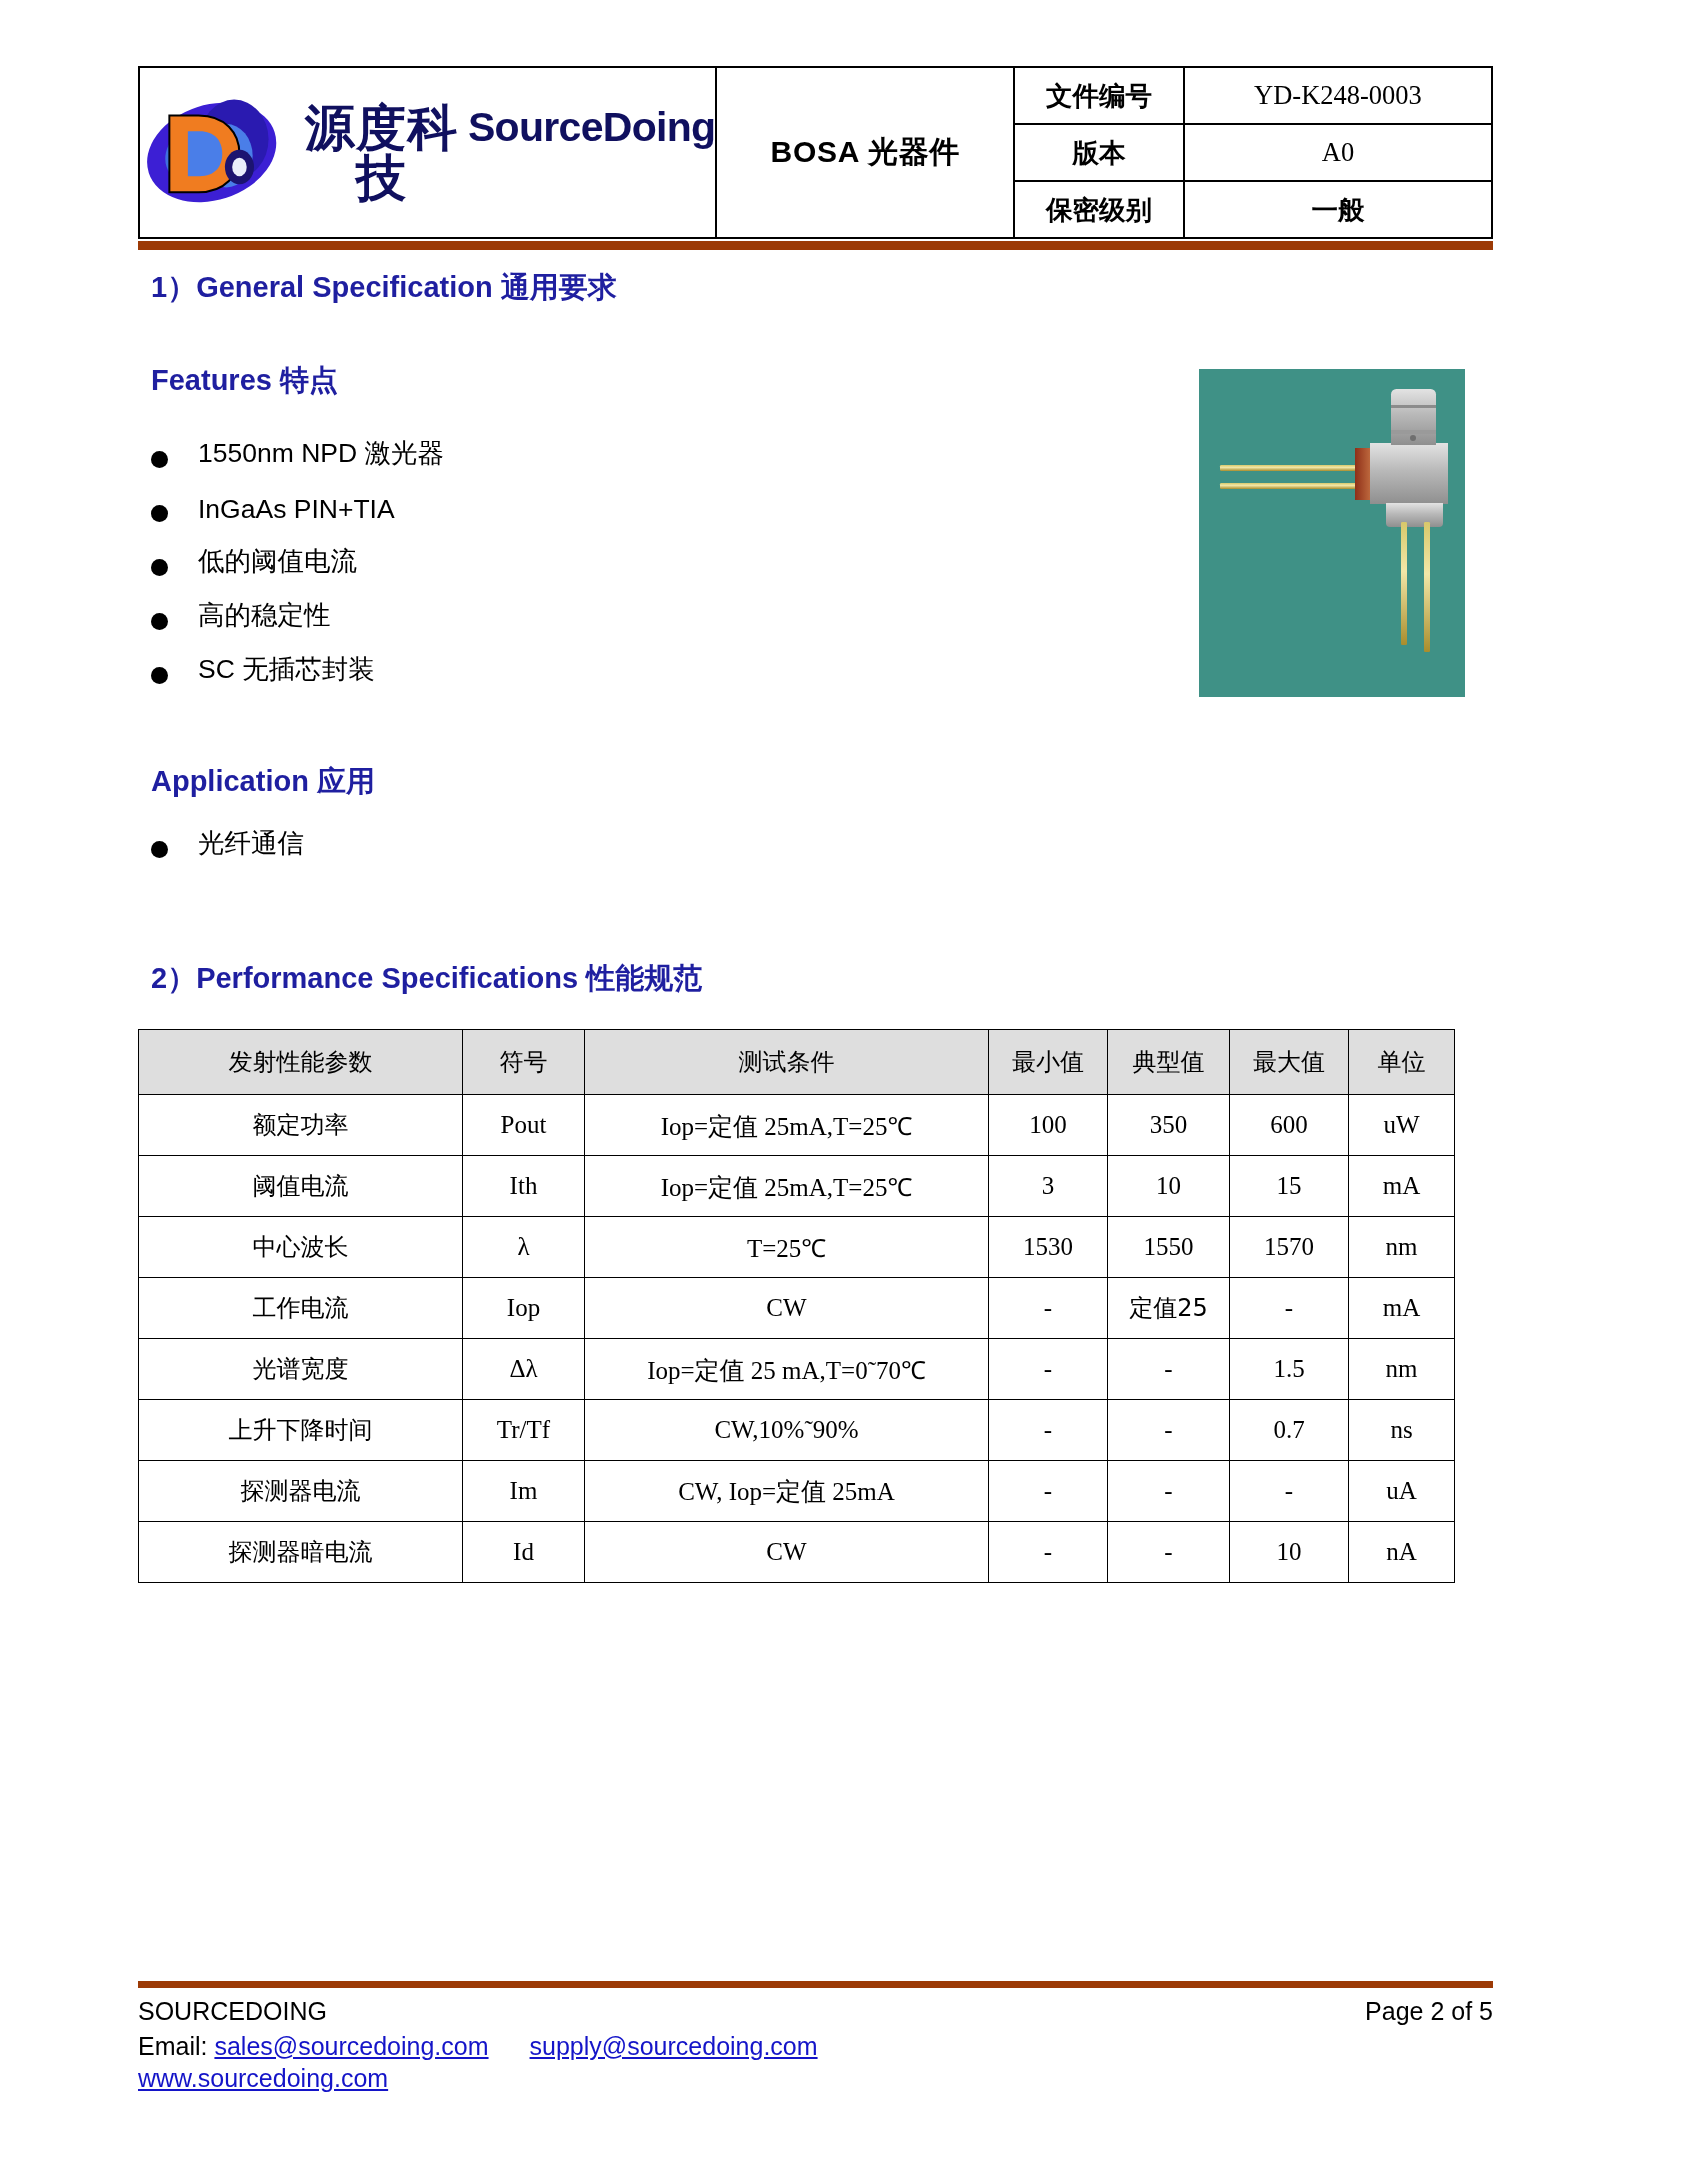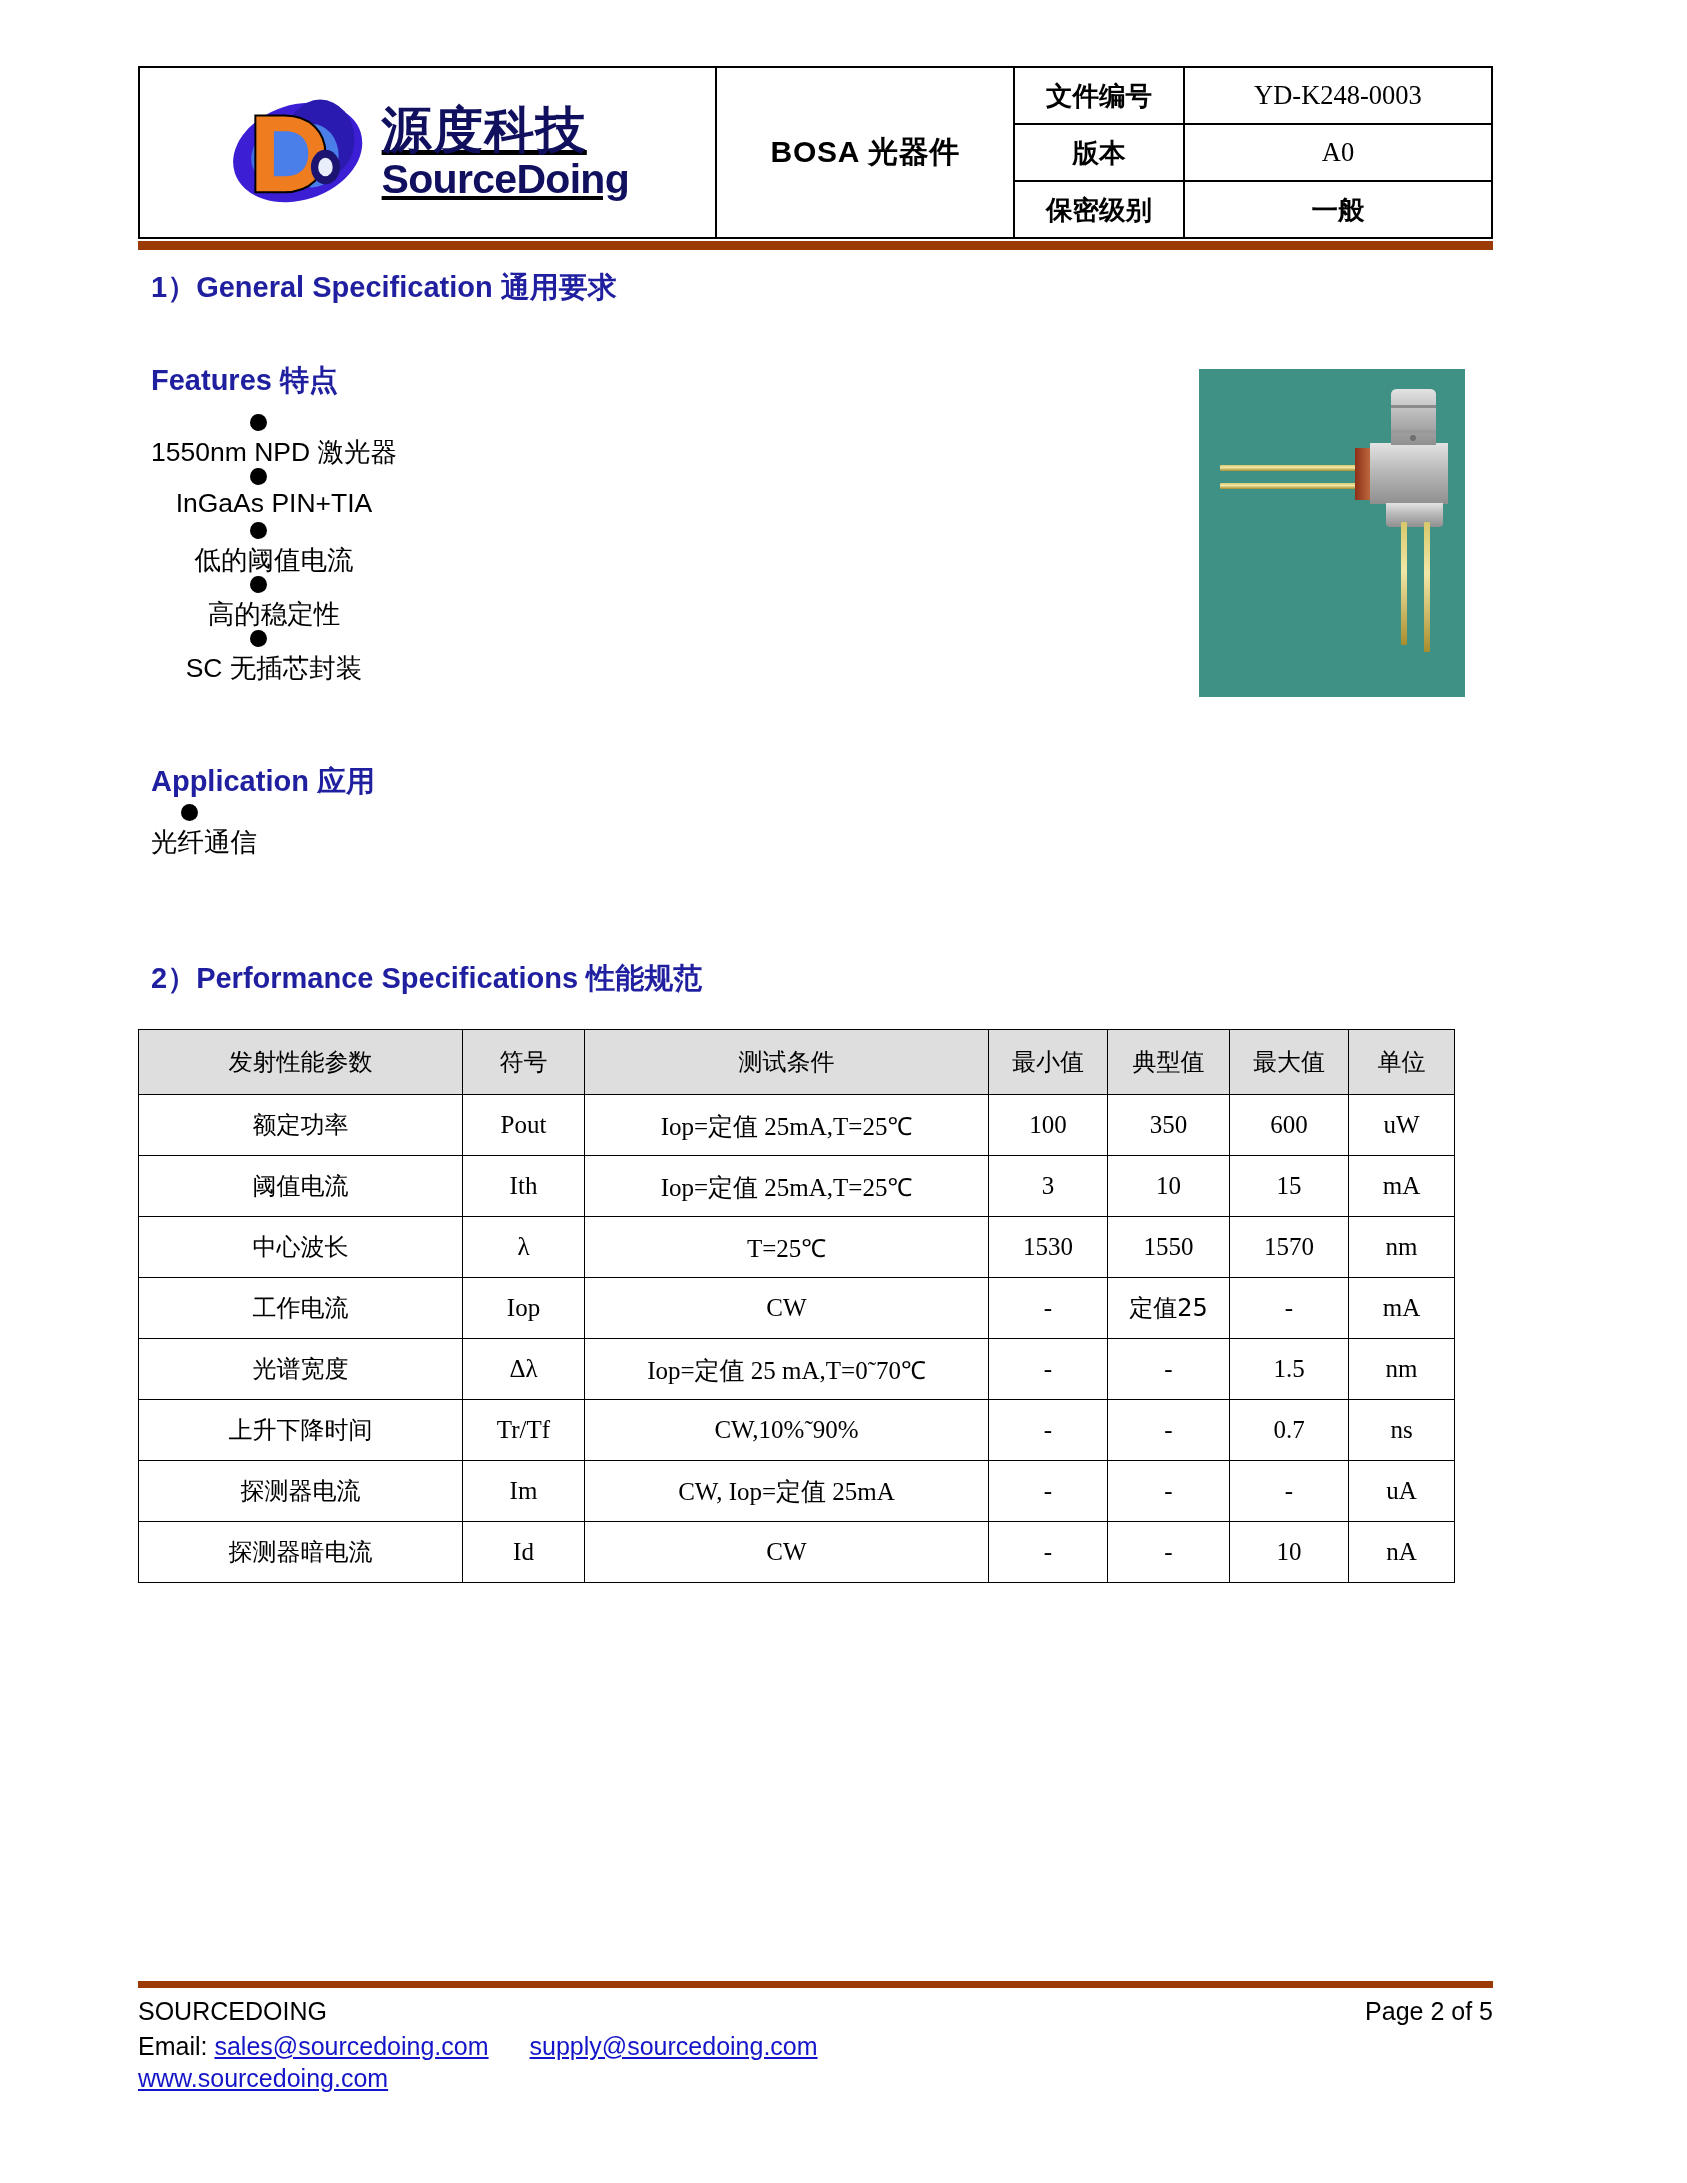--- a/index.html
+++ b/index.html
@@ -25,21 +25,21 @@
     text-align:center;
     padding:0;
   }
   .hcell-logo { width:566px; height:165px; }
   .hcell-title { width:291px; }
   .hcell-k { width:165px; height:55px; }
   .hcell-v { width:301px; }
 
   .logo-box { display:flex; align-items:center; justify-content:center; gap:9.3px; height:159px; }
   .logo-mark { position:relative; width:146px; height:119px; flex:0 0 auto; }
-  .logo-text { display:flex; flex-direction:column; align-items:flex-start; line-height:1;text-decoration:underline; }
+  .logo-text { display:flex; flex-direction:row; align-items:flex-start; line-height:1; }
   .logo-cn {
     font-family:"DejaVu Sans", sans-serif;
     font-weight:bold;
     font-size:50px;
     color:#10105f;
     letter-spacing:1.3px;
   }
   .logo-en {
     font-family:"Liberation Sans", sans-serif;
     font-weight:bold;
@@ -75,23 +75,22 @@
   #appHead { left:151px; top:754px; font-size:29px;margin-top:8px; }
   #sec2 { left:151px; top:959px; font-size:29px; }
   .h-cn { font-family:"DejaVu Sans", sans-serif; font-weight:bold; }
 
   
   .bullets { position:absolute; left:151px; }
   #featuresList { top:417px; }
   #appList { top:807px; }
   .bullet-row {
     display:flex;
-    align-items:center;
+    align-items:flex-end;
     height:54px;
-    flex-direction:column;
   }
   .bullet-dot {
     width:17px; height:17px;
     border-radius:50%;
     background:#000;
     margin-right:30px;
     flex:0 0 auto;
     position:relative;
     top:-2.6px;
   }

